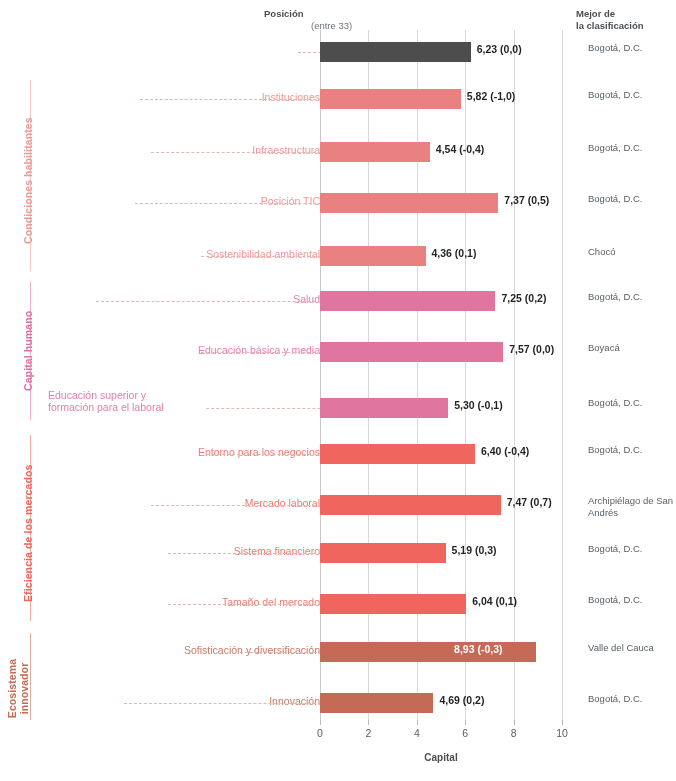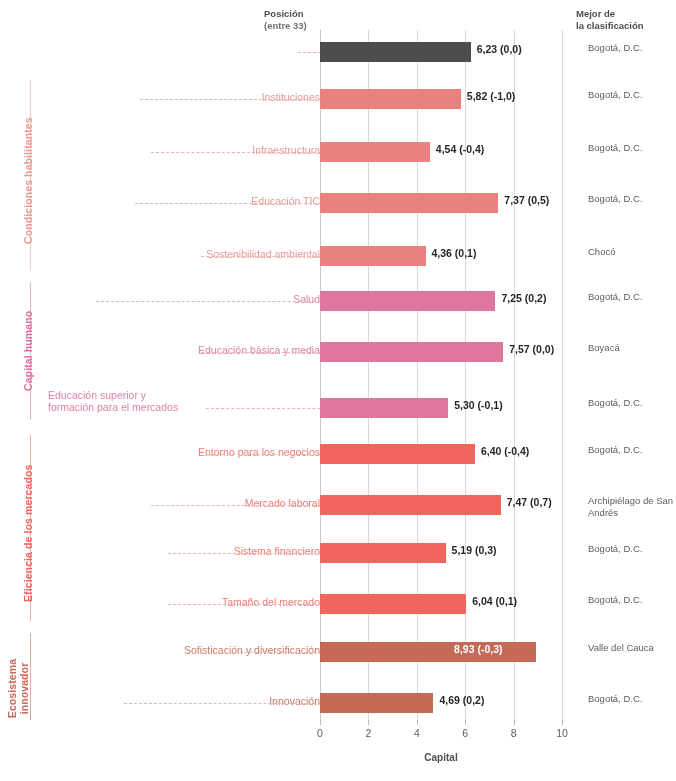--- a/index.html
+++ b/index.html
@@ -8,21 +8,21 @@
     background:#ffffff;
     font-family:"Liberation Sans", sans-serif;
     -webkit-font-smoothing:antialiased;
     overflow:hidden;
   }
   #chart{position:relative;width:676px;height:781px;}
 
   
   .col-head{position:absolute;font-size:9.5px;line-height:11.5px;}
   .col-head .t1{font-weight:bold;color:#4a4f54;}
-  .col-head .t2{font-weight:bold;color:#6e7479;}
+  .col-head .t2{font-weight:normal;color:#6e7479;margin-left:47px;}
   #head-pos{left:264px;top:8px;text-align:left;}
   #head-best{left:576px;top:8px;text-align:left;}
 
   
   #plot{position:absolute;left:320px;top:30px;width:242px;height:690px;}
   .gridline{position:absolute;top:0;width:1px;height:690px;background:#d8d8d8;}
   .gridline.axis0{background:#c9c9c9;}
 
   
   .row{position:absolute;left:0;width:676px;height:26px;}
@@ -129,21 +129,21 @@
       </div>
       <div class="row" style="top: 139px;">
         <div class="rlabel" style="color: rgb(234, 154, 151); top: 5px;">Infraestructura</div>
         <div class="leader" style="left: 151.25px; right: 320px; top: 50%;"></div>
         <div class="rank" style="top: 5px;">20</div>
         <div class="bar" style="left: 320px; width: 109.868px; background: rgb(232, 129, 127); top: 3px;"></div>
         <div class="vlabel" style="top: 4px; left: 435.868px;">4,54  (-0,4)</div>
         <div class="best" style="top: 3px;">Bogotá, D.C.</div>
       </div>
       <div class="row" style="top: 190px;">
-        <div class="rlabel" style="color: rgb(234, 154, 151); top: 5px;">Educación TIC</div>
+        <div class="rlabel" style="color: rgb(234, 154, 151); top: 5px;">Posición TIC</div>
         <div class="leader" style="left: 134.6px; right: 320px; top: 50%;"></div>
         <div class="rank" style="top: 5px;">2</div>
         <div class="bar" style="left: 320px; width: 178.354px; background: rgb(232, 129, 127); top: 3px;"></div>
         <div class="vlabel" style="top: 4px; left: 504.354px;">7,37  (0,5)</div>
         <div class="best" style="top: 3px;">Bogotá, D.C.</div>
       </div>
       <div class="row" style="top: 243px;">
         <div class="rlabel" style="color: rgb(234, 154, 151); top: 5px;">Sostenibilidad ambiental</div>
         <div class="leader" style="left: 201.2px; right: 320px; top: 50%;"></div>
         <div class="rank" style="top: 5px;">26</div>
@@ -163,21 +163,21 @@
         <div class="rlabel" style="color: rgb(224, 128, 169); top: 5px;">Educación básica y media</div>
         <div class="leader" style="left: 201.2px; right: 320px; top: 50%;"></div>
         <div class="rank" style="top: 5px;">7</div>
         <div class="bar" style="left: 320px; width: 183.194px; background: rgb(224, 117, 159); top: 3px;"></div>
         <div class="vlabel" style="top: 4px; left: 509.194px;">7,57  (0,0)</div>
         <div class="best" style="top: 3px;">Boyacá</div>
       </div>
       <div class="row" style="top: 390px;">
         <div class="rlabel two" style="color: rgb(224, 128, 169); top: 0px; left: 48px; width: 210px; text-align: left;">
           <div>Educación superior y</div>
-          <div>formación para el mercados</div>
+          <div>formación para el laboral</div>
         </div>
         <div class="leader" style="left: 206px; right: 320px; top: 18px;"></div>
         <div class="rank" style="top: 8px;">8</div>
         <div class="bar" style="left: 320px; width: 128.26px; background: rgb(224, 117, 159); top: 8px;"></div>
         <div class="vlabel" style="top: 9px; left: 454.26px;">5,30  (-0,1)</div>
         <div class="best" style="top: 7px;">Bogotá, D.C.</div>
       </div>
       <div class="row" style="top: 441px;">
         <div class="rlabel" style="color: rgb(240, 122, 114); top: 5px;">Entorno para los negocios</div>
         <div class="leader" style="left: 206.75px; right: 320px; top: 50%;"></div>

